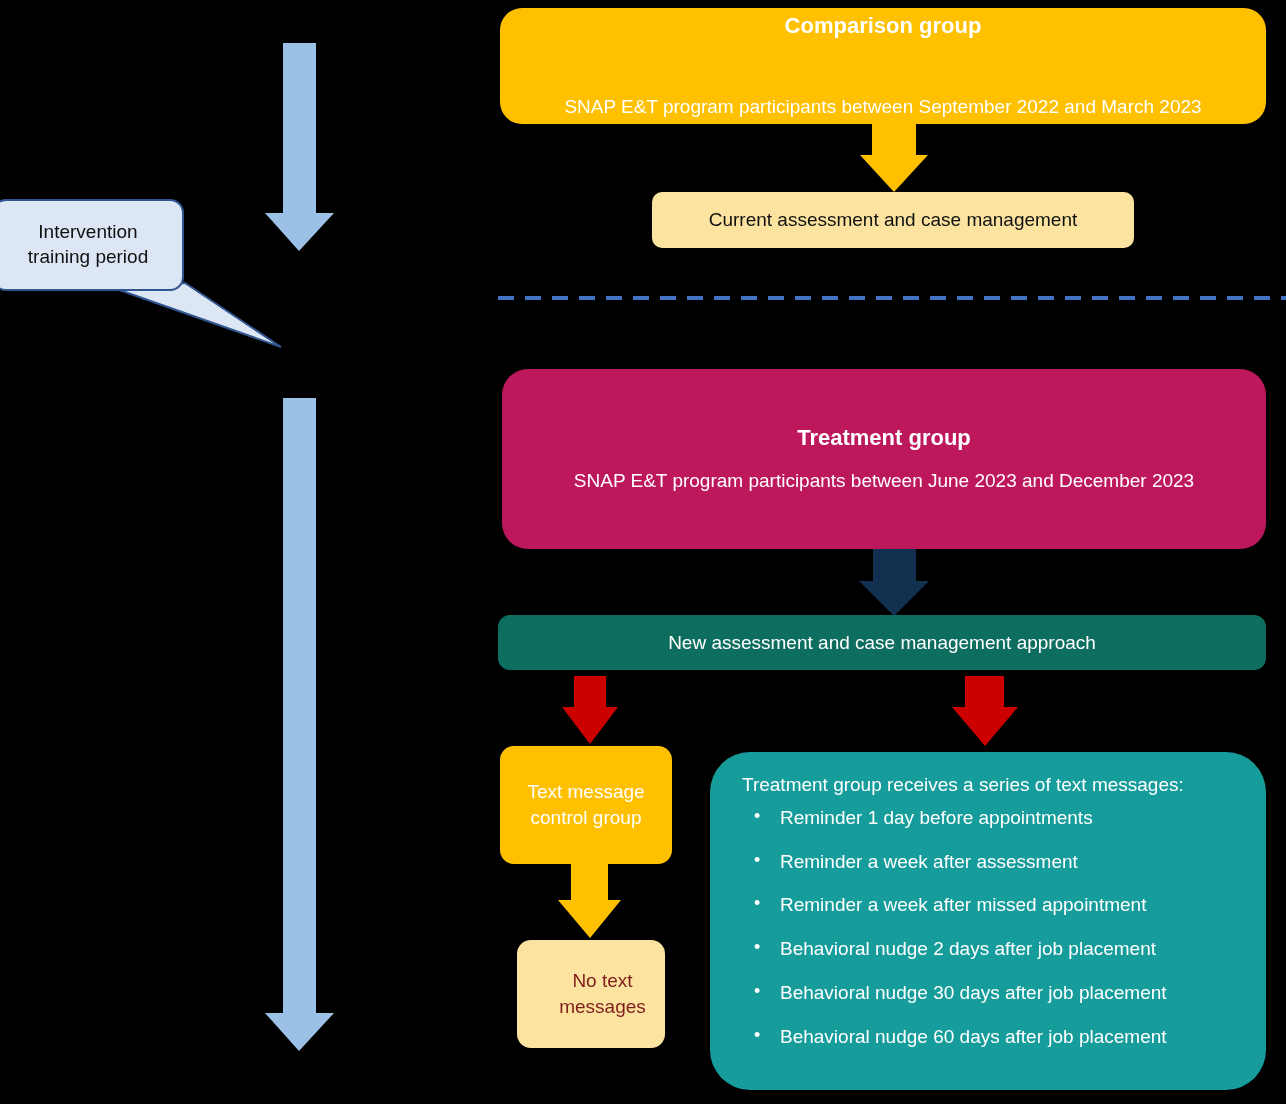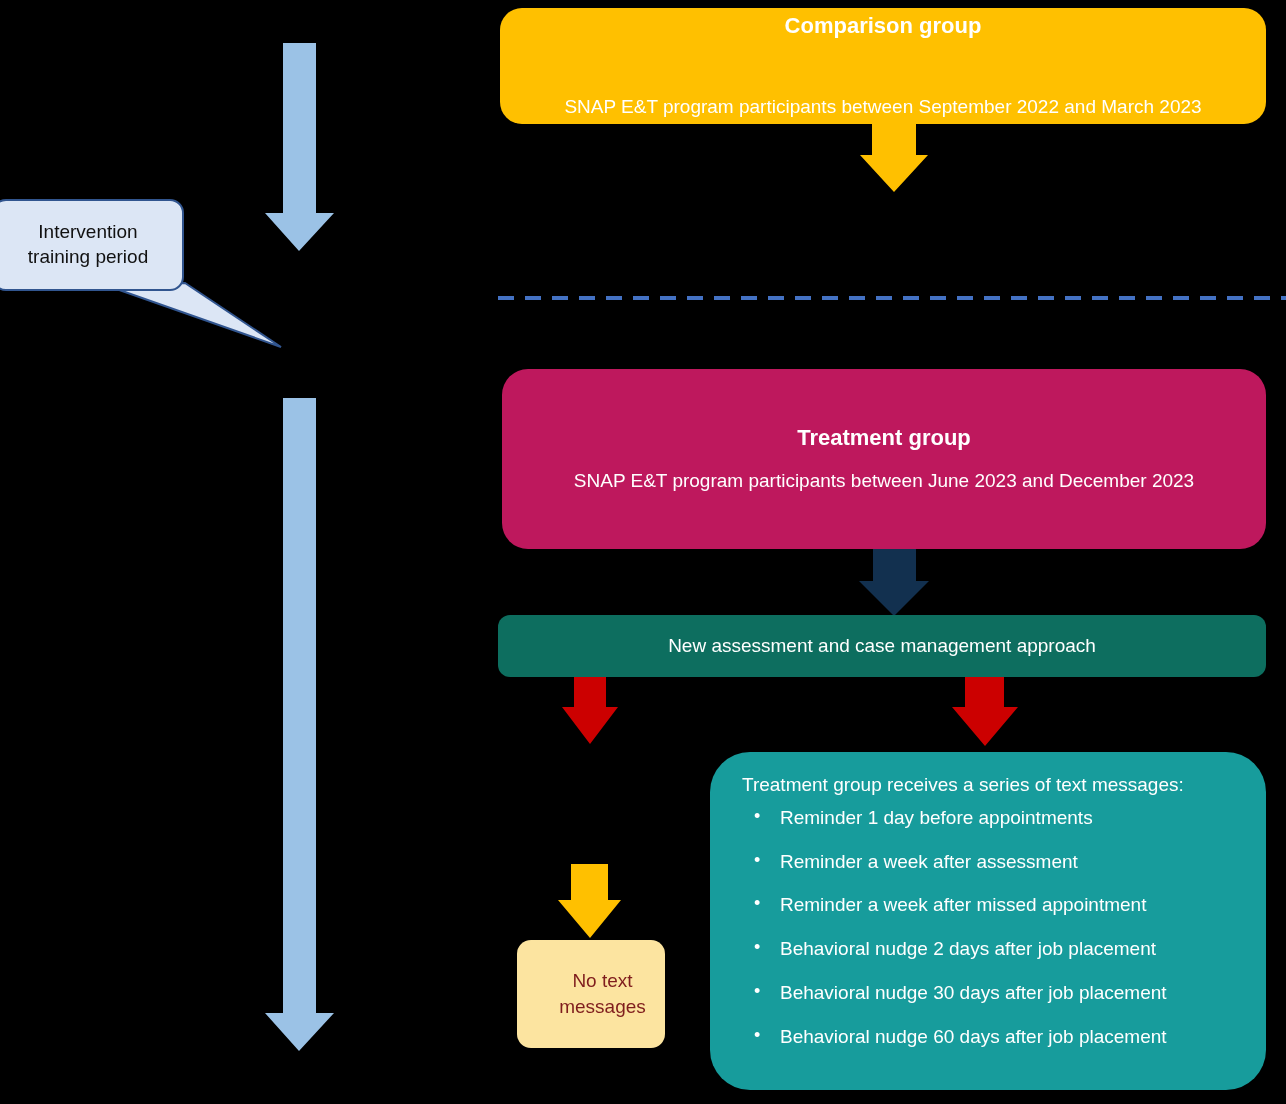--- a/index.html
+++ b/index.html
@@ -30,21 +30,21 @@
   
   .treatment-box{
     left:502px;top:369px;width:764px;height:180px;
     background:#be185d;border-radius:26px;color:#FFFFFF;
   }
   .treatment-title{font-size:22px;font-weight:bold;line-height:1.2;margin-bottom:18px;}
   .treatment-sub{font-size:19px;line-height:1.2;}
 
   
   .new-assess{
-    left:498px;top:615px;width:768px;height:62px;
+    left:498px;top:615px;width:768px;height:55px;
     background:#0D6E5F;border-radius:12px;color:#FFFFFF;font-size:19px;
   }
 
   
   .tm-control{
     left:500px;top:746px;width:172px;height:118px;
     background:#FFC000;border-radius:14px;color:#FFFFFF;font-size:19px;line-height:1.35;
   }
 
   
@@ -108,30 +108,37 @@
       <div>Intervention</div>
       <div>training period</div>
     </div>
   </div>
 
   <div class="box comparison-box">
     <div class="comparison-title">Comparison group</div>
     <div class="comparison-sub">SNAP E&amp;T program participants between September 2022 and March 2023</div>
   </div>
 
+  <div class="box current-assess">
+    <div>Current assessment and case management</div>
+  </div>
 
   <div class="box treatment-box">
     <div class="treatment-title">Treatment group</div>
     <div class="treatment-sub">SNAP E&amp;T program participants between June 2023 and December 2023</div>
   </div>
 
   <div class="box new-assess">
     <div>New assessment and case management approach</div>
   </div>
 
+  <div class="box tm-control">
+    <div>Text message</div>
+    <div>control group</div>
+  </div>
 
   <div class="box no-text">
     <div>No text</div>
     <div>messages</div>
   </div>
 
   <div class="tm-list-box">
     <div class="tm-list-head">Treatment group receives a series of text messages:</div>
     <ul class="tm-ul">
       <li>

